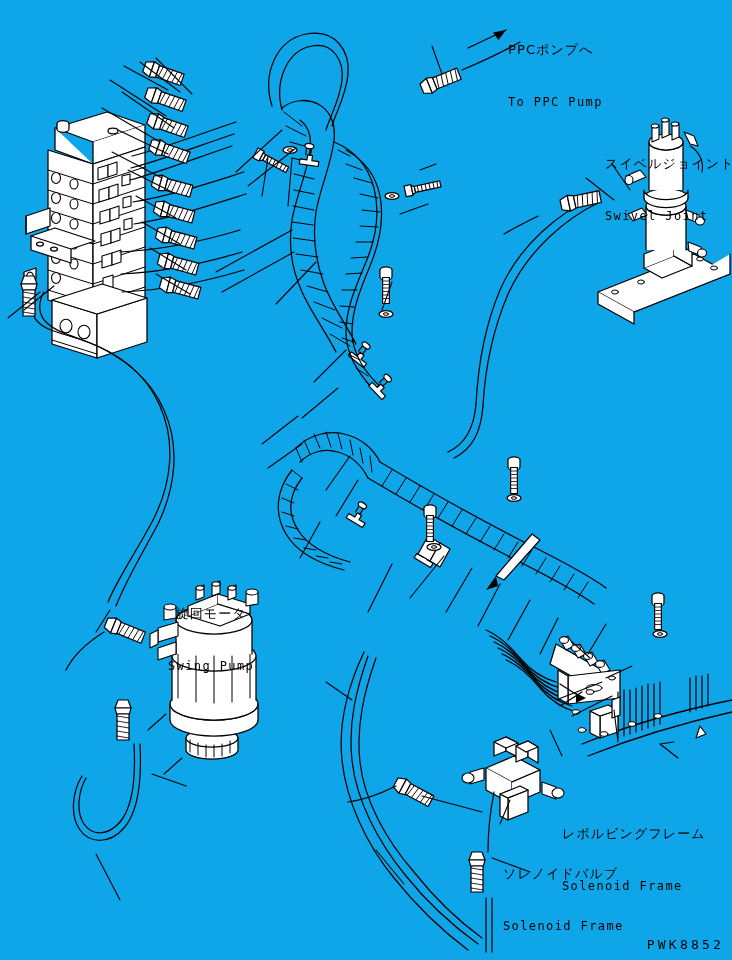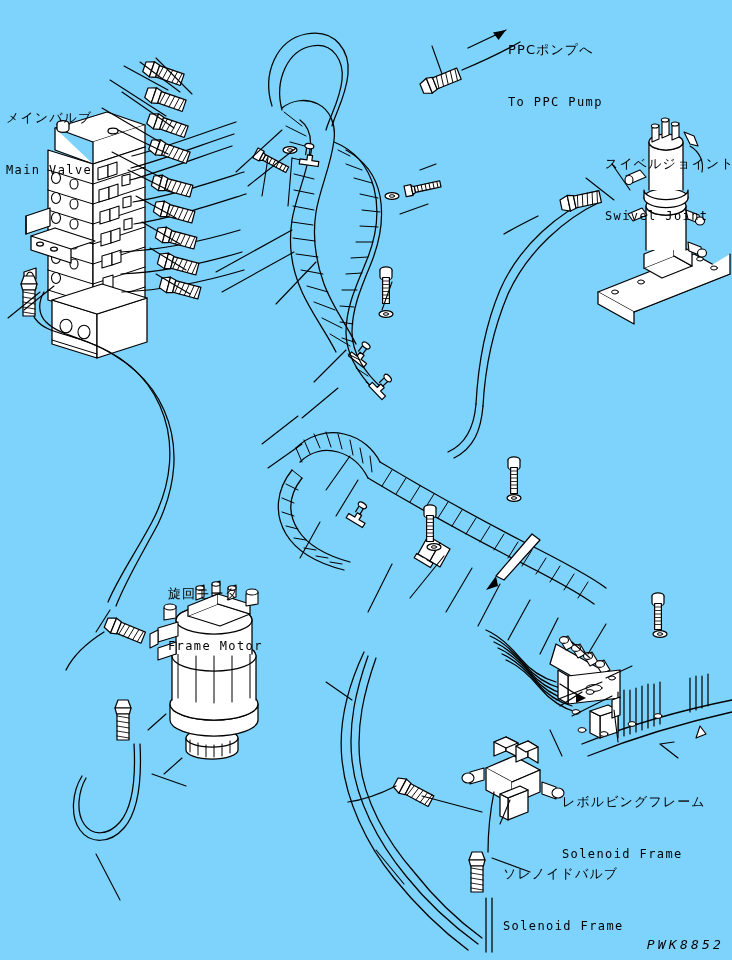--- a/index.html
+++ b/index.html
@@ -13,21 +13,21 @@
     height: 960px;
     position: relative;
     overflow: hidden;
     font-family: "DejaVu Sans", sans-serif;
   }
   #sheet {
     position: absolute;
     left: 0; top: 0;
     width: 732px;
     height: 960px;
-    background: #7dd3fc;
+    background: #0ea5e9;
   }
   #art {
     position: absolute;
     left: 0; top: 0;
     width: 732px;
     height: 960px;
   }
   .lbl {
     position: absolute;
     color: #000;
@@ -49,21 +49,20 @@
   }
   .lbl.lft { text-align: left; }
   #drawing-number {
     position: absolute;
     right: 8px;
     bottom: 8px;
     font-family: "DejaVu Sans Mono", monospace;
     font-size: 13px;
     letter-spacing: 3.2px;
     color: #000;
-    font-style: italic;
   }
 </style>
 </head>
 <body>
 
 <div id="sheet">
 
   <svg id="art" viewBox="0 0 732 960" xmlns="http://www.w3.org/2000/svg">
     <defs>
       <g id="bolt-h">
@@ -631,36 +630,32 @@
       </g>
 
     </g>
   </svg>
 
   <div class="lbl lft" style="left:508px; top:4px;">
     <span class="jp">PPCポンプへ</span>
     <span class="en">To PPC Pump</span>
   </div>
 
-  <div class="lbl lft" style="left:6px; top:72px;">
-    <span class="jp">メインバルブ</span>
-    <span class="en">Main Valve</span>
-  </div>
 
   <div class="lbl lft" style="left:605px; top:118px;">
     <span class="jp">スイベルジョイント</span>
     <span class="en">Swivel Joint</span>
   </div>
 
-  <div class="lbl lft" style="left:168px; top:548px;">
+  <div class="lbl lft" style="left:168px; top:568px;text-align:center;">
     <span class="jp">旋回モータ</span>
-    <span class="en">Frame Motor</span>
+    <span class="en">Swing Pump</span>
   </div>
 
-  <div class="lbl lft" style="left:562px; top:756px;">
+  <div class="lbl lft" style="left:562px; top:788px;">
     <span class="jp">レボルビングフレーム</span>
     <span class="en">Solenoid Frame</span>
   </div>
 
   <div class="lbl lft" style="left:503px; top:828px;">
     <span class="jp">ソレノイドバルブ</span>
     <span class="en">Solenoid Frame</span>
   </div>
 
   <div id="drawing-number">PWK8852</div>

